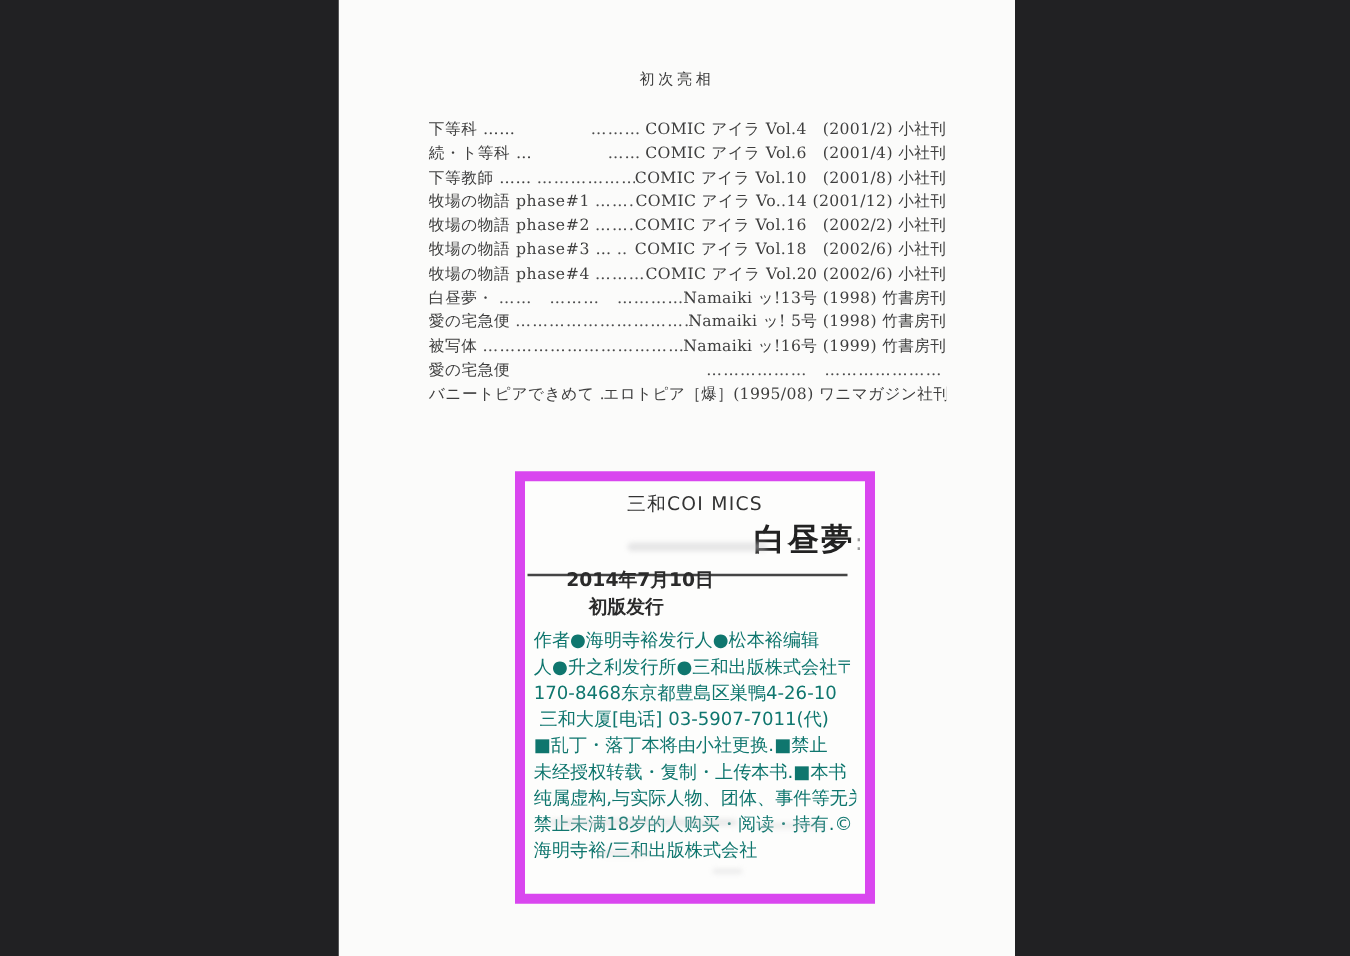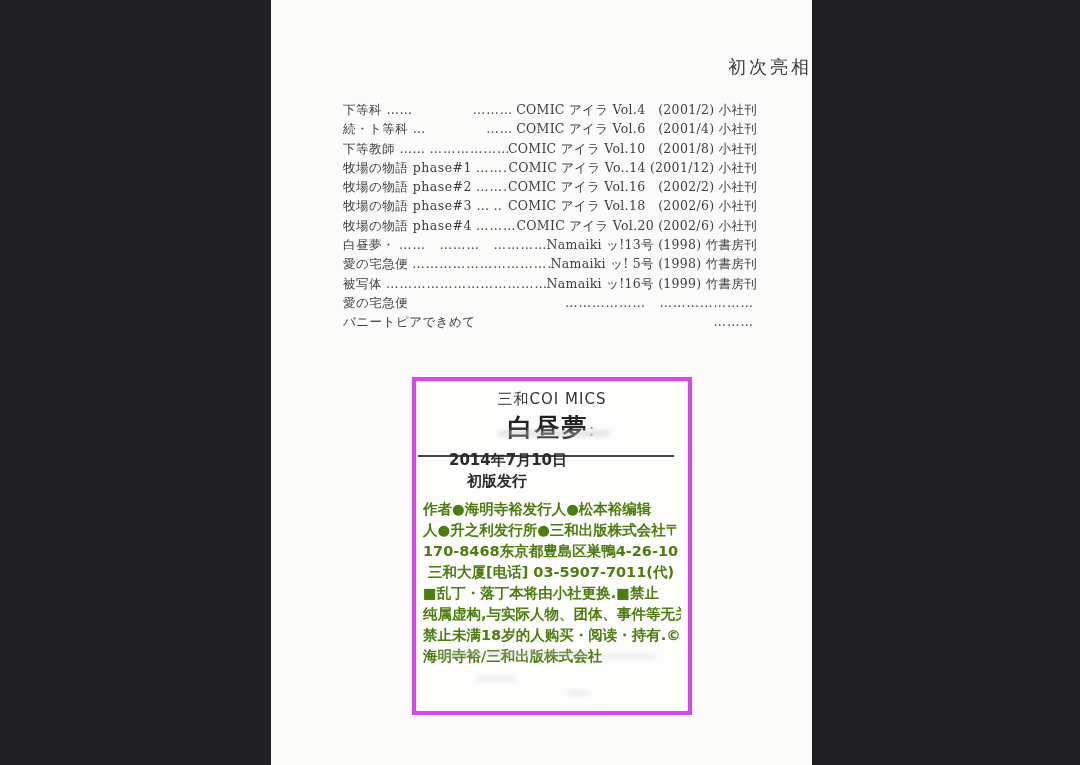--- a/index.html
+++ b/index.html
@@ -21,23 +21,23 @@
     position: absolute;
     left: 271px;
     top: 0;
     width: 541px;
     height: 765px;
     background: #fbfbfa;
   }
   
   .debut-title {
     padding-top: 55px;
-    text-align: right;
+    text-align: center;
     font-family: "DejaVu Sans", "Liberation Sans", sans-serif;
-    font-size: 18px;
+    font-size: 12px;
     font-weight: normal;
     letter-spacing: 3px;
     color: #3a3a3a;
     margin: 0;
   }
   .debut-list {
     margin: 21px 55px 0 72px;
   }
   .debut-row {
     display: flex;
@@ -66,36 +66,36 @@
     flex: 0 0 auto;
     letter-spacing: 0.3px;
   }
   
   .colophon {
     position: absolute;
     left: 141px;
     top: 377px;
     width: 272px;
     height: 330px;
-    border: 4px solid #d946ef;
+    border: 8px solid #d946ef;
     background: #fdfdfc;
     font-family: "DejaVu Sans", "Liberation Sans", sans-serif;
     color: #2b2b2b;
   }
   .publisher-series {
     margin-top: 9px;
     text-align: center;
     font-size: 15px;
     letter-spacing: 1px;
     color: #333;
     white-space: pre;
   }
   .book-title {
     margin-top: 2px;
-    text-align: center;
+    text-align: right;
     font-size: 25px;
     font-weight: bold;
     letter-spacing: 2px;
     color: #222;
   }
   .book-title .title-mark {
     color: #9a9a9a;
     font-weight: normal;
     font-size: 18px;
   }
@@ -114,23 +114,23 @@
   .edition-note {
     margin: 2px 0 0 51px;
     font-size: 15px;
     font-weight: bold;
     color: #2b2b2b;
   }
   .legal-text {
     margin-top: 8px;
     padding: 0 7px;
     font-size: 14.5px;
-    font-weight: bold;
+    font-weight: normal;
     line-height: 21px;
-    color: #4d7c0f;
+    color: #0f766e;
   }
   .legal-line { white-space: pre; overflow: hidden; }
   
   .scan-smudge {
     position: absolute;
     background: #c9c9cc;
     opacity: 0.45;
     border-radius: 4px;
     filter: blur(2px);
   }
@@ -199,36 +199,38 @@
         <span class="dot-leader">……………………………………</span>
         <span class="publication-info">Namaiki ッ!16号 (1999) 竹書房刊</span>
       </div>
       <div class="debut-row">
         <span class="work-title">愛の宅急便</span>
         <span class="dot-leader">………………　…………………</span>
       </div>
       <div class="debut-row">
         <span class="work-title">バニートピアできめて</span>
         <span class="dot-leader">………</span>
+        <span class="publication-info">エロトピア［爆］(1995/08) ワニマガジン社刊</span>
       </div>
     </div>
 
     <div class="colophon">
       <div class="publisher-series">三和COI MICS</div>
       <div class="book-title"><span>白昼夢</span><span class="title-mark">:</span></div>
       <div class="scan-smudge smudge-1"></div>
       <hr class="title-divider">
       <div class="publish-date">2014年7月10日</div>
       <div class="edition-note">初版发行</div>
       <div class="legal-text">
         <div class="legal-line">作者●海明寺裕发行人●松本裕编辑</div>
         <div class="legal-line">人●升之利发行所●三和出版株式会社〒</div>
         <div class="legal-line">170-8468东京都豊島区巣鴨4-26-10</div>
         <div class="legal-line"> 三和大厦[电话] 03-5907-7011(代)</div>
         <div class="legal-line">■乱丁・落丁本将由小社更换.■禁止</div>
+        <div class="legal-line">未经授权转载・复制・上传本书.■本书</div>
         <div class="legal-line">纯属虚构,与实际人物、团体、事件等无关.</div>
         <div class="legal-line">禁止未满18岁的人购买・阅读・持有.©</div>
         <div class="legal-line">海明寺裕/三和出版株式会社</div>
       </div>
       <div class="scan-smudge smudge-2"></div>
       <div class="scan-smudge smudge-3"></div>
       <div class="scan-smudge smudge-4"></div>
       <div class="scan-smudge smudge-5"></div>
     </div>
 

